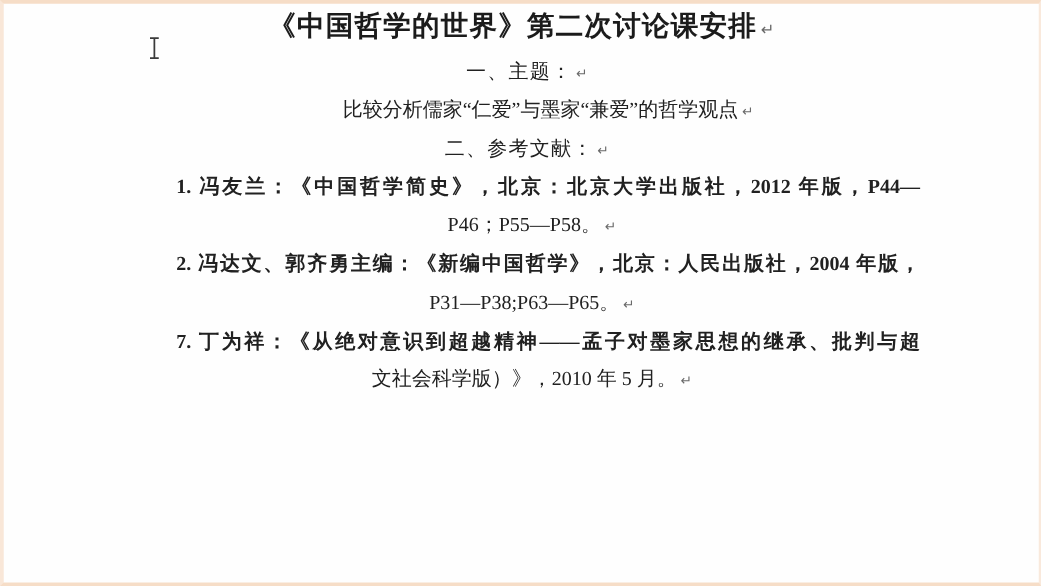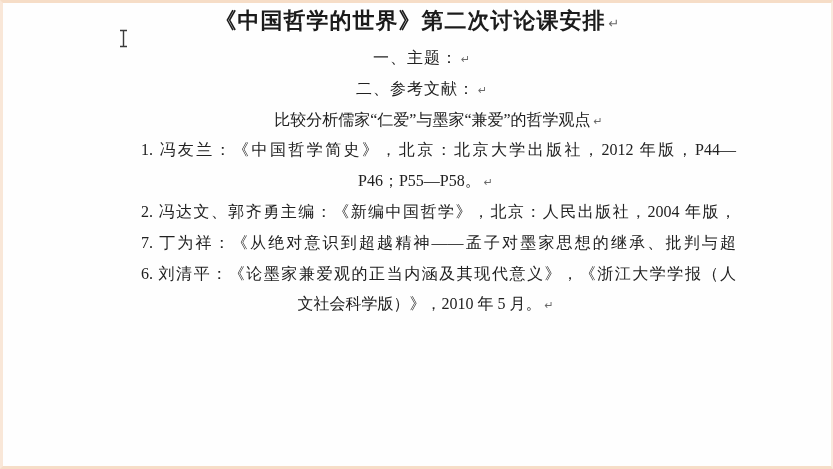--- a/index.html
+++ b/index.html
@@ -39,20 +39,21 @@
   .line { height: 30.8px; line-height: 30.8px; white-space: nowrap; text-align: center; }
   .l-heading { margin-left: 4px; letter-spacing: 1px; }
   .l-first   { margin-left: 38px; }
   .l-cont    { margin-left: 12px; }
   .l-just {
     margin-left: 38px;
     width: 595px;
     white-space: normal;
     text-align: justify;
     text-align-last: justify;
+    font-weight: bold;
   }
 
   .pmark {
     font-family: "DejaVu Sans", sans-serif;
     font-size: 11px;
     color: #6a6a6a;
     margin-left: 3px;
     letter-spacing: 0;
   }
   .doc-title .pmark { font-size: 13px; font-weight: 400; }
@@ -73,46 +74,46 @@
       <path d="M2 1.5 H9 M5.5 1.5 V17.5 M2 17.5 H9" stroke="#3a3a3a" stroke-width="1.4" fill="none"></path>
     </svg>
   </div>
 
   <div class="body-text">
 
     <div class="line l-heading">
       <span>一、主题：</span><span class="pmark">↵</span>
     </div>
 
+    <div class="line l-first">
+      <span>比较分析儒家“仁爱”与墨家“兼爱”的哲学观点</span><span class="pmark">↵</span>
+    </div>
+
     <div class="line l-heading">
       <span>二、参考文献：</span><span class="pmark">↵</span>
-    </div>
-
-    <div class="line l-first">
-      <span>比较分析儒家“仁爱”与墨家“兼爱”的哲学观点</span><span class="pmark">↵</span>
     </div>
 
     <div class="line l-just">
       <span>1. 冯友兰：《中国哲学简史》，北京：北京大学出版社，2012 年版，P44—</span>
     </div>
     <div class="line l-cont">
       <span>P46；P55—P58。</span><span class="pmark">↵</span>
     </div>
 
     <div class="line l-just">
       <span>2. 冯达文、郭齐勇主编：《新编中国哲学》，北京：人民出版社，2004 年版，</span>
     </div>
+    <div class="line l-cont">
+      <span>P31—P38;P63—P65。</span><span class="pmark">↵</span>
+    </div>
 
     <div class="line l-just">
       <span>7. 丁为祥：《从绝对意识到超越精神——孟子对墨家思想的继承、批判与超</span>
     </div>
 
 
 
-    <div class="line l-just">
-      <span>6. 刘清平：《论墨家兼爱观的正当内涵及其现代意义》，《浙江大学学报（人</span>
-    </div>
     <div class="line l-cont">
       <span>文社会科学版）》，2010 年 5 月。</span><span class="pmark">↵</span>
     </div>
 
   </div>
 </div>
 
 </body></html>

